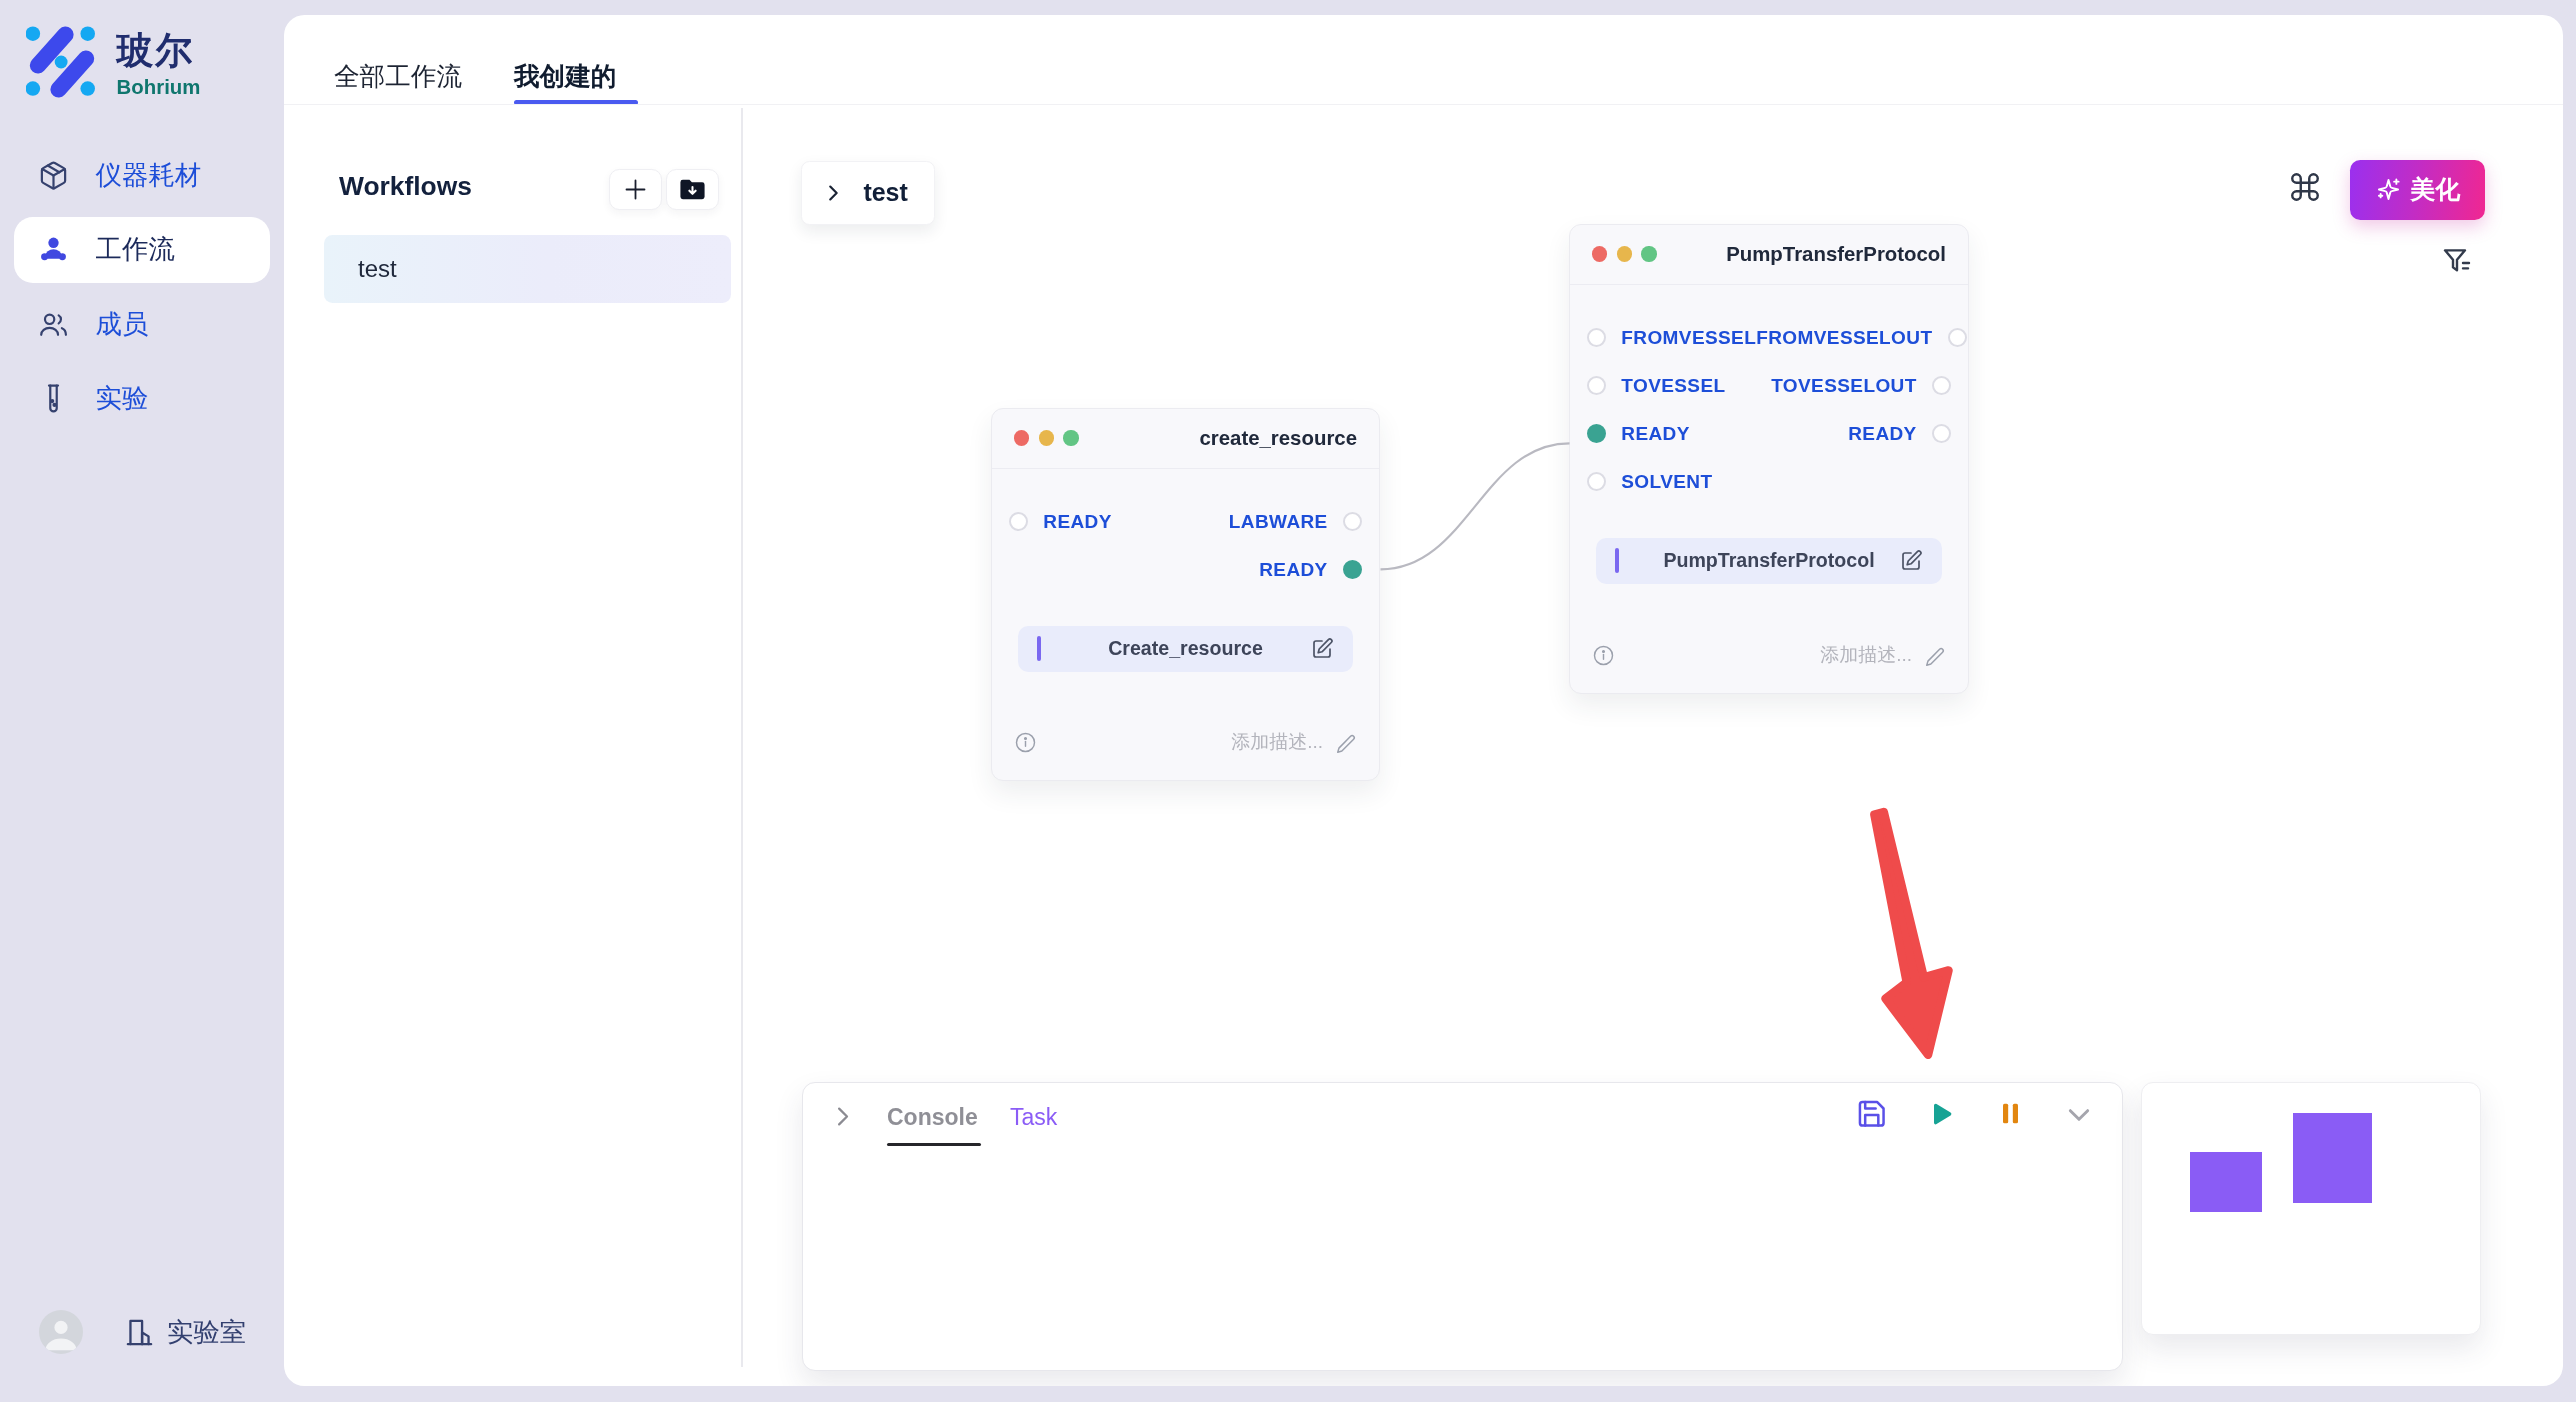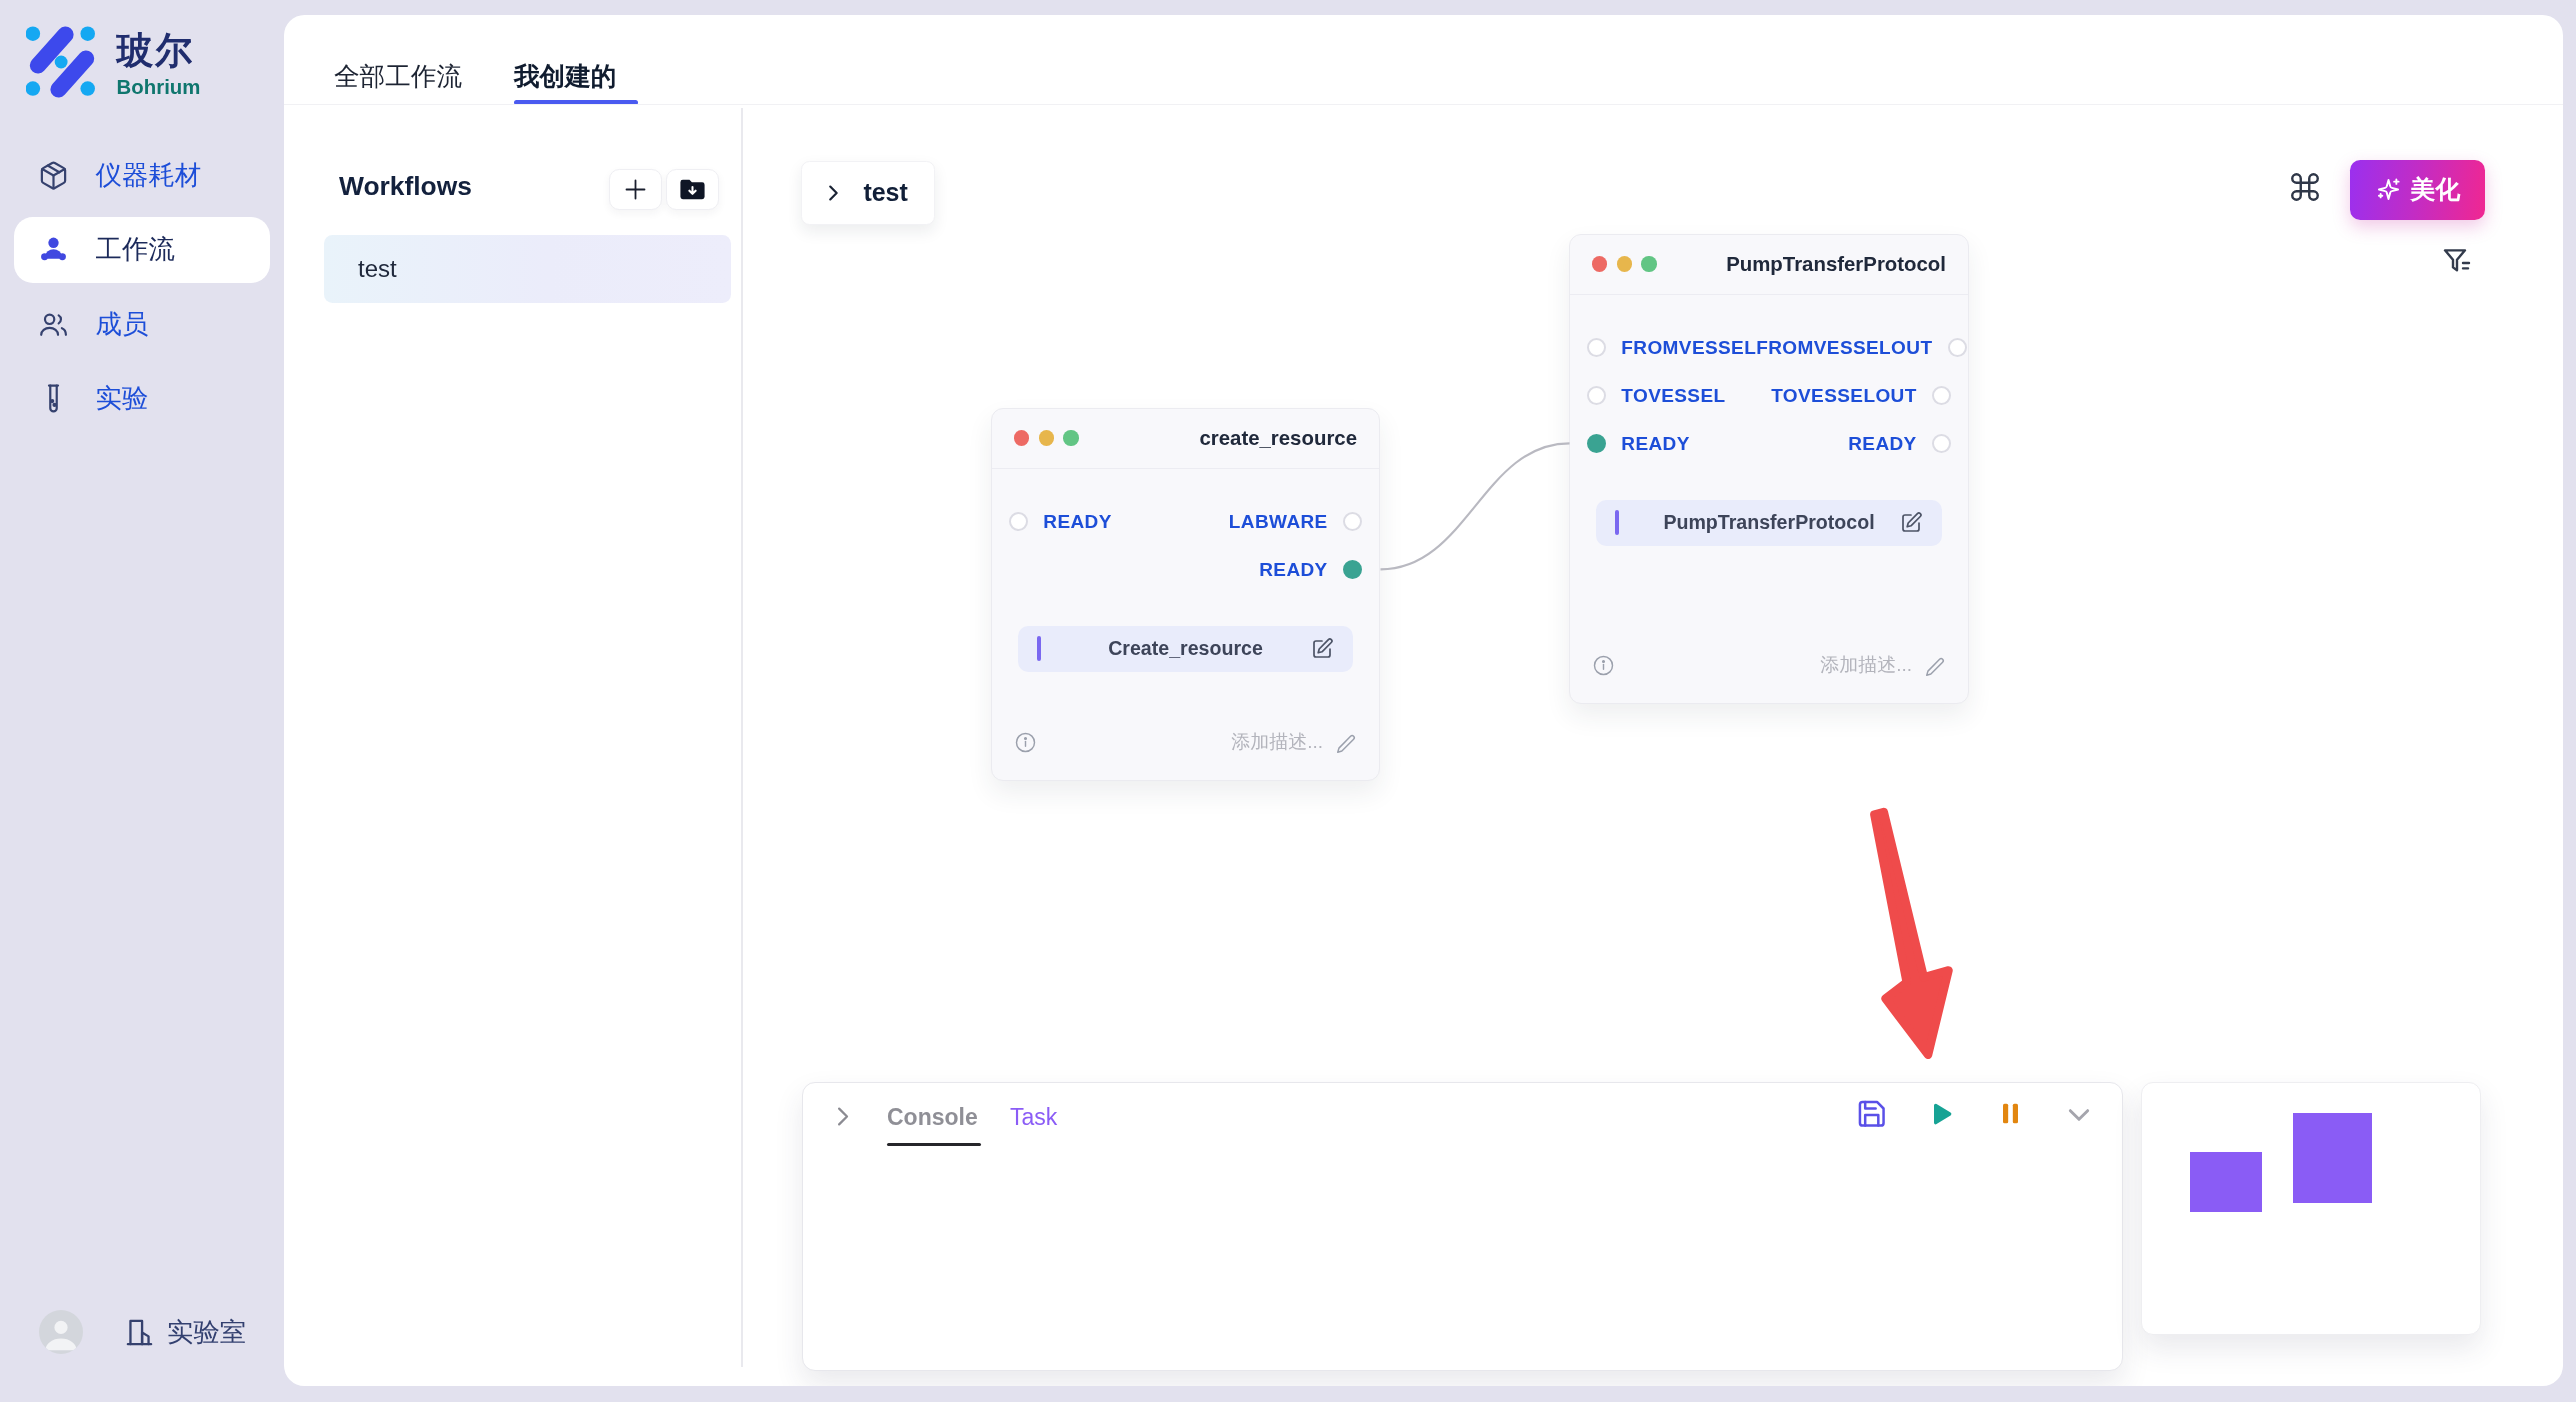--- a/index.html
+++ b/index.html
@@ -55,21 +55,21 @@
                   background:linear-gradient(98deg,#9a30ef 0%,#c32cc4 50%,#f02791 100%);
                   display:flex; align-items:center; justify-content:center; gap:8.5px; cursor:pointer;
                   box-shadow:0 6.8px 17px rgba(200,40,160,.25); }
   .beautify-label { font-size:25px; font-weight:bold; color:#ffffff; }
   .filter-btn { position:absolute; left:2157px; top:230px; width:32px; height:32px; cursor:pointer; }
 
   
   .node { position:absolute; background:#f8f8fb; border:0.9px solid #ebebf0; border-radius:12px;
           box-shadow:0 12px 25.6px rgba(40,45,70,.08); }
   .node-1 { left:707px; top:393px; width:389px; height:373px; }
-  .node-2 { left:1285px; top:219px; width:400px; height:470px; }
+  .node-2 { left:1285px; top:209px; width:400px; height:470px; }
   .node-header { height:60px; border-bottom:0.9px solid #ececf2; display:flex; align-items:center; padding:0 22px; }
   .dots { display:flex; gap:9.4px; }
   .dot { width:15.3px; height:15.3px; border-radius:50%; }
   .dot.r { background:#ed6a64; } .dot.y { background:#e7b64c; } .dot.g { background:#62c584; }
   .node-title { margin-left:auto; font-size:20.4px; font-weight:bold; color:#20293b; }
   .ports { margin-top:29px; }
   .port-row { height:48px; display:flex; align-items:center; justify-content:space-between; padding:0 17px; }
   .port { display:flex; align-items:center; gap:15.3px; }
   .port-dot { width:19px; height:19px; border-radius:50%; background:#fff; border:2.6px solid #dcdce4; flex:0 0 auto; }
   .port-dot.filled { background:#3aa392; border-color:#3aa392; }
@@ -314,20 +314,27 @@
         <div class="port-row">
           <div class="port">
             <span class="port-dot filled"></span>
             <span class="port-label">READY</span>
           </div>
           <div class="port">
             <span class="port-label">READY</span>
             <span class="port-dot"></span>
           </div>
         </div>
+        <div class="port-row">
+          <div class="port">
+            <span class="port-dot"></span>
+            <span class="port-label">SOLVENT</span>
+          </div>
+          <span></span>
+        </div>
       </div>
       <div class="node-pill">
         <span class="pill-bar"></span>
         <span class="pill-label">PumpTransferProtocol</span>
         <svg class="pill-edit" viewBox="0 0 24 24" fill="none" stroke="#4c5366" stroke-width="1.7" stroke-linecap="round" stroke-linejoin="round">
           <path d="M12 4H6a2 2 0 0 0-2 2v12a2 2 0 0 0 2 2h12a2 2 0 0 0 2-2v-6"></path>
           <path d="M18.4 2.6a2 2 0 0 1 2.9 2.9L12 14.8l-3.8 1 1-3.8z"></path>
         </svg>
       </div>
       <div class="node-footer">

